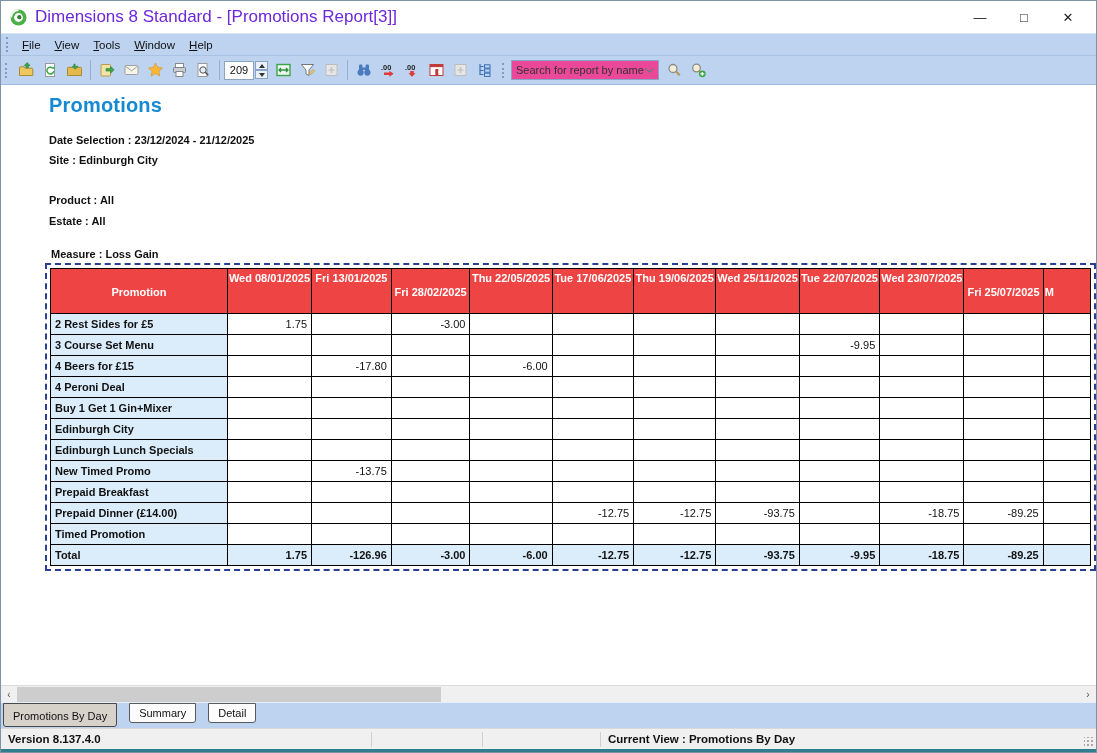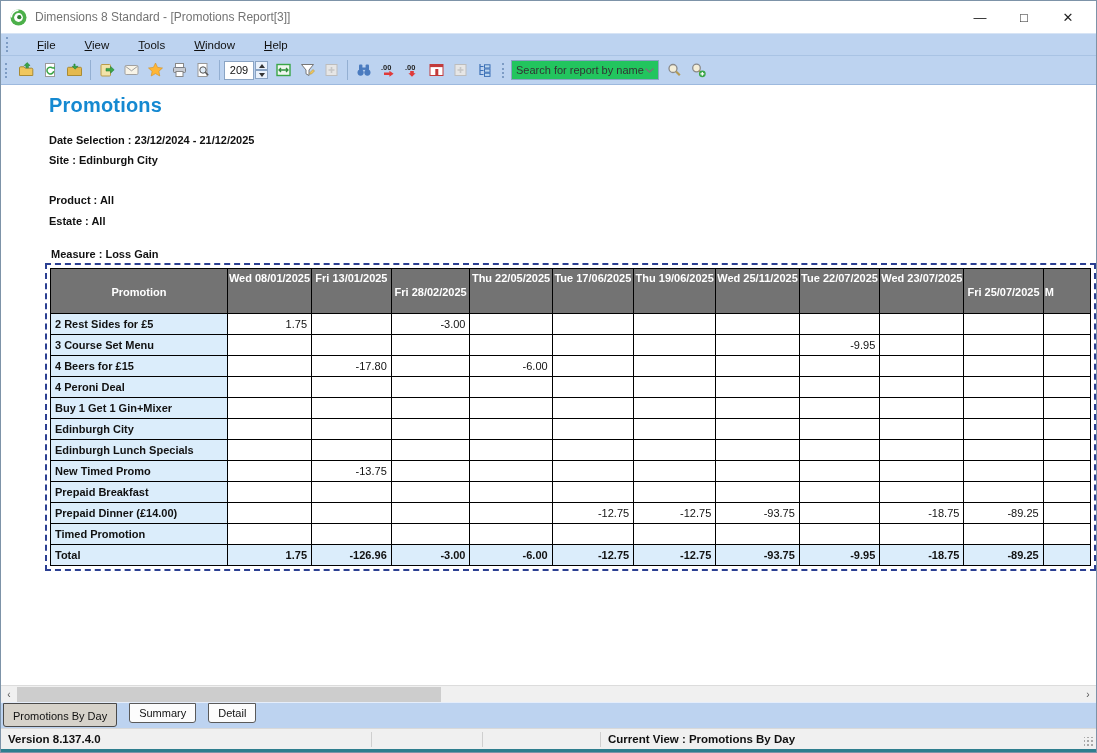--- a/index.html
+++ b/index.html
@@ -2,56 +2,56 @@
 <html><head>
 <meta charset="utf-8">
 <style>
   * { margin:0; padding:0; box-sizing:border-box; }
   html,body { width:1097px; height:753px; font-family:"Liberation Sans", sans-serif; background:#e8e8e8; }
   .window { width:1097px; height:753px; background:#fff; border:1px solid #7d93a8; display:flex; flex-direction:column; overflow:hidden; }
 
   
   .titlebar { height:32px; background:#fff; display:flex; align-items:center; padding:0 6px 0 9px; flex:0 0 auto; }
   .applogo { width:17px; height:17px; margin-right:8px; }
-  .apptitle { font-size:12px; color:#737373; }
+  .apptitle { font-size:17px; color:#6d28d9; }
   .wincontrols { margin-left:auto; display:flex; }
   .winbtn { width:44px; height:28px; display:flex; align-items:center; justify-content:center; font-size:13px; color:#222; cursor:default; }
 
   
-  .menubar { height:22px; background:#bdd3f0; display:flex; align-items:center; padding-left:4px; flex:0 0 auto; border-top:1px solid #d7e4f5;gap:15px; }
+  .menubar { height:22px; background:#bdd3f0; display:flex; align-items:center; padding-left:4px; flex:0 0 auto; border-top:1px solid #d7e4f5; }
   .grip { width:5px; height:15px; margin:0 4px 0 1px; border-left:2px dotted #7d9cc4; }
   .menu-item { display:inline-block; font-size:11.5px; color:#111; padding:3px 7px; }
   .menu-item::first-letter { text-decoration:underline; }
 
   
   .toolbar { height:30px; background:#bdd3f0; display:flex; align-items:center; padding-left:3px; flex:0 0 auto; border-top:1px solid #a9c3e4; border-bottom:1px solid #9db9de; }
   .tbtn { border:none; background:transparent; width:24px; height:24px; display:flex; align-items:center; justify-content:center; padding:0; }
   .tsep { width:1px; height:20px; background:#93afd2; margin:0 4px; }
   .zoombox { width:30px; height:19px; background:#fff; border:1px solid #8aa4c4; font-size:11px; display:flex; align-items:center; justify-content:center; color:#111; }
   .spinner { display:flex; flex-direction:column; margin-left:1px; margin-right:3px; }
   .spinbtn { width:13px; height:9px; background:#e9f1fb; border:1px solid #8aa4c4; display:flex; align-items:center; justify-content:center; }
   .tri-up { width:0; height:0; border-left:3px solid transparent; border-right:3px solid transparent; border-bottom:4px solid #333; }
   .tri-down { width:0; height:0; border-left:3px solid transparent; border-right:3px solid transparent; border-top:4px solid #333; }
-  .searchcombo { display:flex; align-items:center; background:#22c55e; border:1px solid #8aa4c4; height:20px; width:148px; padding:0 3px 0 4px; margin-right:3px; }
+  .searchcombo { display:flex; align-items:center; background:#ec4899; border:1px solid #8aa4c4; height:20px; width:148px; padding:0 3px 0 4px; margin-right:3px; }
   .searchcombo .txt { font-size:11px; color:#333; white-space:nowrap; overflow:hidden; flex:1; }
 
   
   .content { flex:1 1 auto; background:#fff; position:relative; overflow:hidden; }
   .report-title { color:#1589d1; font-size:20px; font-weight:bold; margin:9px 0 0 48px; letter-spacing:.2px; }
   .meta { font-size:11px; font-weight:bold; color:#111; margin-left:48px; line-height:14px; }
   .m-date { margin-top:16px; }
   .m-site { margin-top:6px; }
   .m-product { margin-top:26px; }
   .m-estate { margin-top:7px; }
   .m-measure { margin-top:19px; margin-left:50px; }
 
   .table-selection { margin:2px 0 0 44px; width:1051px; border:2px dashed #2b3f92; padding:3px; overflow:hidden; }
   table.report { border-collapse:collapse; table-layout:fixed; }
   table.report th, table.report td { border:1px solid #000; font-size:11px; overflow:hidden; white-space:nowrap; }
-  table.report thead th { background:#737373; color:#fff; font-weight:bold; height:45px; text-align:center; padding:3px 1px 2px; }
+  table.report thead th { background:#ef4444; color:#fff; font-weight:bold; height:45px; text-align:center; padding:3px 1px 2px; }
   th.col-promo { vertical-align:middle; }
   td.lbl { background:#dbedfb; font-weight:bold; text-align:left; padding:0 4px; height:21px; color:#111; }
   td.val { background:#fff; text-align:right; padding:0 4px; height:21px; color:#111; }
   tr.total td { background:#dbedfb; font-weight:bold; }
 
   
   .hscroll { height:17px; background:#f0f0f0; border-top:1px solid #dcdcdc; position:relative; flex:0 0 auto; }
   .scroll-arrow { position:absolute; top:0; width:16px; height:16px; display:flex; align-items:center; justify-content:center; font-size:10px; color:#555; }
   .scroll-arrow.left { left:0; } .scroll-arrow.right { right:0; }
   .scroll-thumb { position:absolute; left:16px; top:1px; width:424px; height:15px; background:#cdcdcd; }

